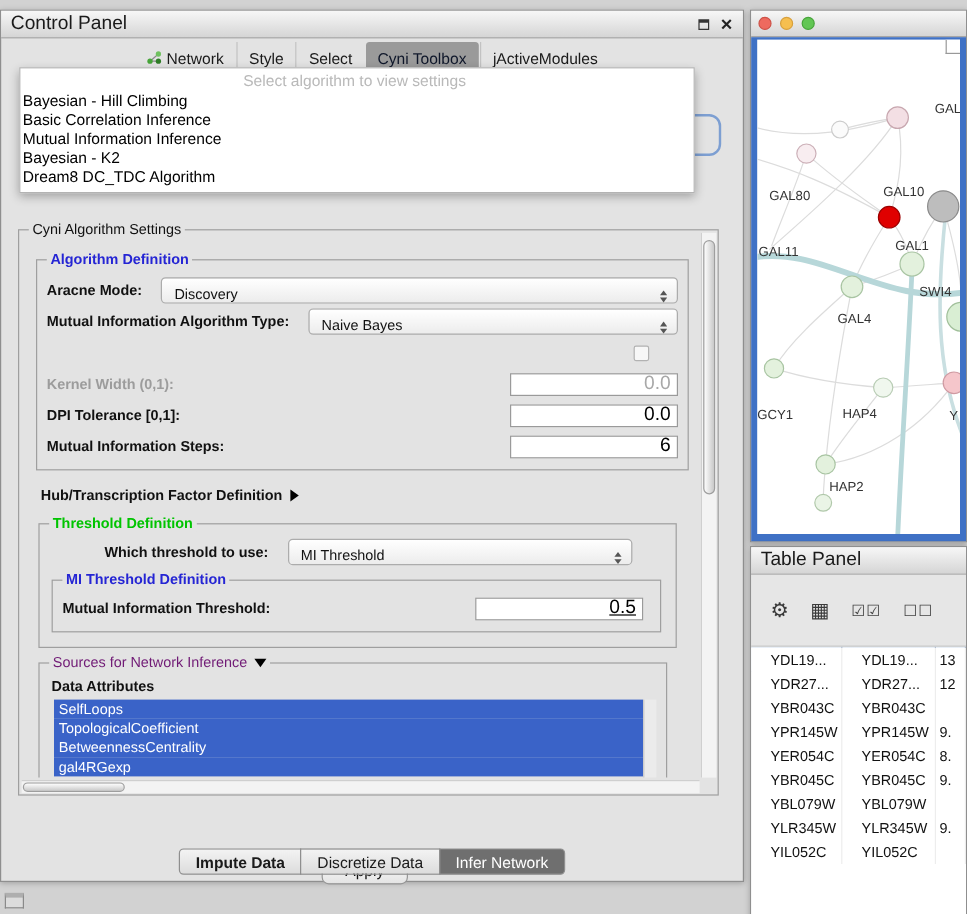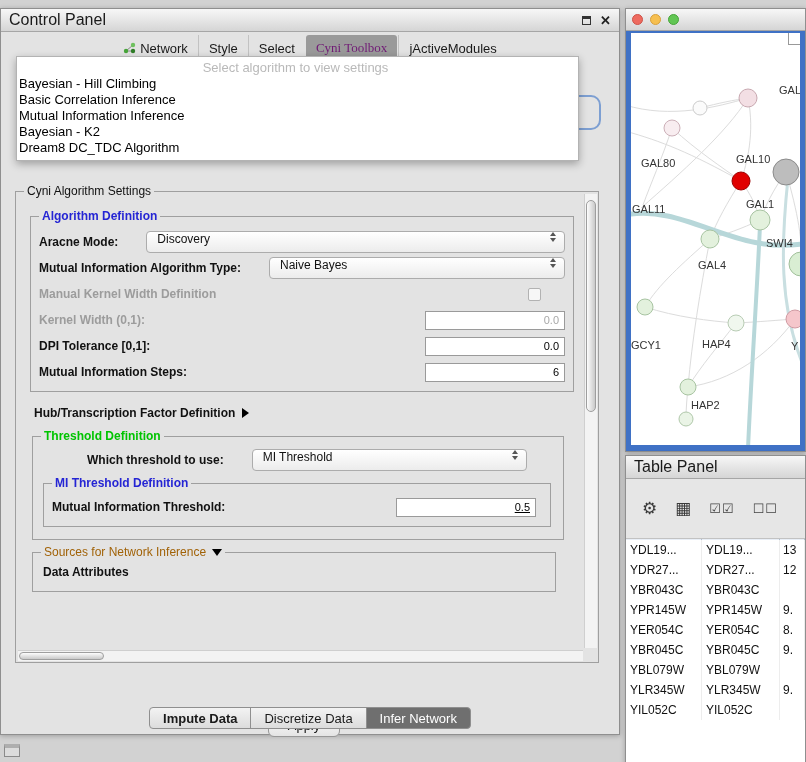--- a/index.html
+++ b/index.html
@@ -19,21 +19,21 @@
   .wtitle { font-size:16px; }
   .spacer { flex:1; }
   .float-btn { width:9px; height:9px; border:1px solid #333; border-top:3px solid #333; margin-right:9px; display:inline-block; }
   .close-btn { font-size:13px; font-weight:bold; color:#222; line-height:1; cursor:default; }
 
   
   #control { left:0; top:8px; width:620px; height:727px; }
   .tabbar { position:absolute; left:0; top:26px; width:100%; display:flex; justify-content:center; height:26px; }
   .tab { padding:3px 10px; font-size:13px; color:#1a1a1a; display:inline-flex; align-items:center; gap:4px; }
   .tab + .tab { border-left:1px solid #c2c2c2; }
-  .tab.active { background:#9a9a9a; color:#701a75; border-radius:3px; border-left:none; margin:0 1px;font-family:Liberation Serif, serif; }
+  .tab.active { background:#9a9a9a; color:#0f172a; border-radius:3px; border-left:none; margin:0 1px; }
   .neticon { display:inline-block; }
 
   .hidden-box { position:absolute; left:563px; top:86px; width:37px; height:35px; border:2px solid #7d9fd2; border-radius:10px; z-index:1; }
 
   .popup {
     position:absolute; left:15px; top:47px; width:563px; z-index:5;
     background:#fff; border:1px solid #b3b3b3; box-shadow:0 3px 8px rgba(0,0,0,.3);
     padding:2px 4px 4px 0; font-size:13px;
   }
   .popup .placeholder { color:#b9b9b9; text-align:center; height:17px; line-height:17px; }
@@ -53,48 +53,48 @@
   .hscroll { position:absolute; left:2px; right:15px; bottom:1px; height:11px; background:#f3f3f3; border-top:1px solid #cfcfcf; }
   .hthumb { position:absolute; left:1px; top:1px; width:85px; height:8px; border:1px solid #9e9e9e; border-radius:4px; background:linear-gradient(#fdfdfd,#c9c9c9); }
 
   .grp-alg { margin:12px 2px 0 6px; padding:12px 8px 6px 8px; }
   .row { display:flex; align-items:center; height:26px; }
   .lbl { font-size:12px; font-weight:bold; color:#111; white-space:nowrap; }
   .lbl.gray { color:#9c9c9c; }
   .combo {
     height:22px; border:1px solid #acacac; border-radius:4px;
     background:linear-gradient(#ffffff,#ececec);
-    display:flex; align-items:flex-start; justify-content:space-between;
-    padding:0 5px 0 10px; font-size:12px; margin-left:28px;
+    display:flex; align-items:flex-end; justify-content:space-between;
+    padding:0 5px 0 10px; font-size:12px; margin-left:16px;
   }
   .combo.grow { flex:1; }
   .combo-text { white-space:nowrap; }
   .arrows { display:flex; flex-direction:column; align-items:center; gap:2px; width:12px; }
   .tri-up { width:0; height:0; border-left:3px solid transparent; border-right:3px solid transparent; border-bottom:4px solid #555; }
   .tri-dn-s { width:0; height:0; border-left:3px solid transparent; border-right:3px solid transparent; border-top:4px solid #555; }
   .checkbox { width:13px; height:13px; border:1px solid #b2b2b2; border-radius:2px; background:#f7f7f7; margin-left:auto; margin-right:24px; }
   .field {
     width:140px; height:19px; border:1px solid #9a9a9a; background:#fff;
-    font-family:"Liberation Sans",sans-serif; font-size:11px; text-align:right;
+    font-family:"Liberation Sans",sans-serif; font-size:16px; text-align:right;
     padding:0 5px; margin-left:auto;
   }
   .field.gray { color:#a8a8a8; }
 
   .hubrow { display:flex; align-items:center; gap:7px; margin:12px 2px 0 10px; height:18px; }
   .tri-right { width:0; height:0; border-top:5px solid transparent; border-bottom:5px solid transparent; border-left:7px solid #000; display:inline-block; }
   .tri-down-b { width:0; height:0; border-left:5px solid transparent; border-right:5px solid transparent; border-top:7px solid #000; display:inline-block; }
 
   .grp-thr { margin:14px 12px 0 8px; padding:10px 8px 8px 8px; }
   .row.indent { padding-left:46px; }
   .combo.thr { flex:1; margin-right:28px; }
   .grp-mi { margin:10px 4px 4px 2px; padding:10px 8px 6px 8px; }
   .grp-mi .field { margin-right:6px;text-decoration:underline; }
 
   .grp-src { margin:12px 20px 0 8px; padding:8px 8px 8px 8px; }
-  .glabel.srclabel { display:flex; align-items:center; gap:6px; color:#a16207; font-size:12px; }
+  .glabel.srclabel { display:flex; align-items:center; gap:6px; color:#701a75; font-size:12px; }
   .dattr { margin:4px 0 4px 2px; font-size:12px; font-weight:bold; }
   .attrlist { position:relative; margin:2px 0 0 4px; height:68px; padding-right:11px; }
   .attr-row { height:16px; line-height:16px; background:#3a63c8; color:#fff; font-size:12px; padding-left:4px; white-space:nowrap; }
   .attr-scroll { position:absolute; right:0; top:0; bottom:0; width:11px; background:#ebebeb; border-left:1px solid #c6c6c6; }
 
   .apply {
     position:absolute; left:267px; top:705px; width:72px; height:23px;
     border:1px solid #979797; border-radius:6px;
     background:linear-gradient(#fefefe,#e4e4e4);
     font-family:"Liberation Sans",sans-serif; font-size:13px; color:#111;
@@ -127,21 +127,21 @@
   }
   .ticon { font-size:17px; color:#3a3a3a; line-height:1; }
   .ticon.small { font-size:13px; letter-spacing:1px; color:#444; }
   .thead { display:flex; height:21px; background:linear-gradient(#e9eff7,#d3dde9); border-bottom:1px solid #b3bfcf; }
   .thead .tcell { border-right:1px solid #b3bfcf; font-size:12px; text-align:center; padding-top:3px; color:#222; }
   .tcell.c0 { width:76px; }
   .tcell.c1 { width:78px; }
   .tcell.c2 { flex:1; }
   .tbody { background:#fff; position:absolute; left:0; right:0; top:84px; bottom:0; overflow:hidden; }
   .trow { display:flex; height:20px; }
-  .trow .tcell { font-size:12px; padding:3px 0 0 4px; white-space:nowrap; overflow:hidden; border-right:1px solid #ededed; }
+  .trow .tcell { font-size:12px; padding:3px 0 0 16px; white-space:nowrap; overflow:hidden; border-right:1px solid #ededed; }
   .trow .tcell.c2 { padding-left:3px; }
 
   .dock-icon { position:absolute; left:4px; top:744px; width:16px; height:13px; background:#dcdcdc; border:1px solid #8a8a8a; border-top:4px solid #aeaeae; }
 </style>
 </head>
 <body>
 
 <div id="control" class="window">
   <div class="titlebar">
     <span class="wtitle">Control Panel</span>
@@ -202,21 +202,20 @@
           <div class="combo grow">
             <span class="combo-text">Naive Bayes</span>
             <span class="arrows">
                 <span class="tri-up"></span>
                 <span class="tri-dn-s"></span>
               </span>
           </div>
         </div>
 
         <div class="row">
-          <span class="lbl gray">Manual Kernel Width Definition</span>
           <span class="checkbox"></span>
         </div>
 
         <div class="row">
           <span class="lbl gray">Kernel Width (0,1):</span>
           <input class="field gray" readonly="" value="0.0" style="">
         </div>
 
         <div class="row">
           <span class="lbl">DPI Tolerance [0,1]:</span>
@@ -256,20 +255,27 @@
           </div>
         </div>
       </div>
 
       <div class="group grp-src">
         <span class="glabel srclabel">
           <span>Sources for Network Inference</span>
           <span class="tri-down-b"></span>
         </span>
         <div class="dattr">Data Attributes</div>
+        <div class="attrlist">
+          <div class="attr-row">SelfLoops</div>
+          <div class="attr-row">TopologicalCoefficient</div>
+          <div class="attr-row">BetweennessCentrality</div>
+          <div class="attr-row">gal4RGexp</div>
+          <div class="attr-scroll"></div>
+        </div>
       </div>
 
     </div>
 
     <div class="vscroll">
         <div class="vthumb"></div>
       </div>
     <div class="hscroll">
         <div class="hthumb"></div>
       </div>

